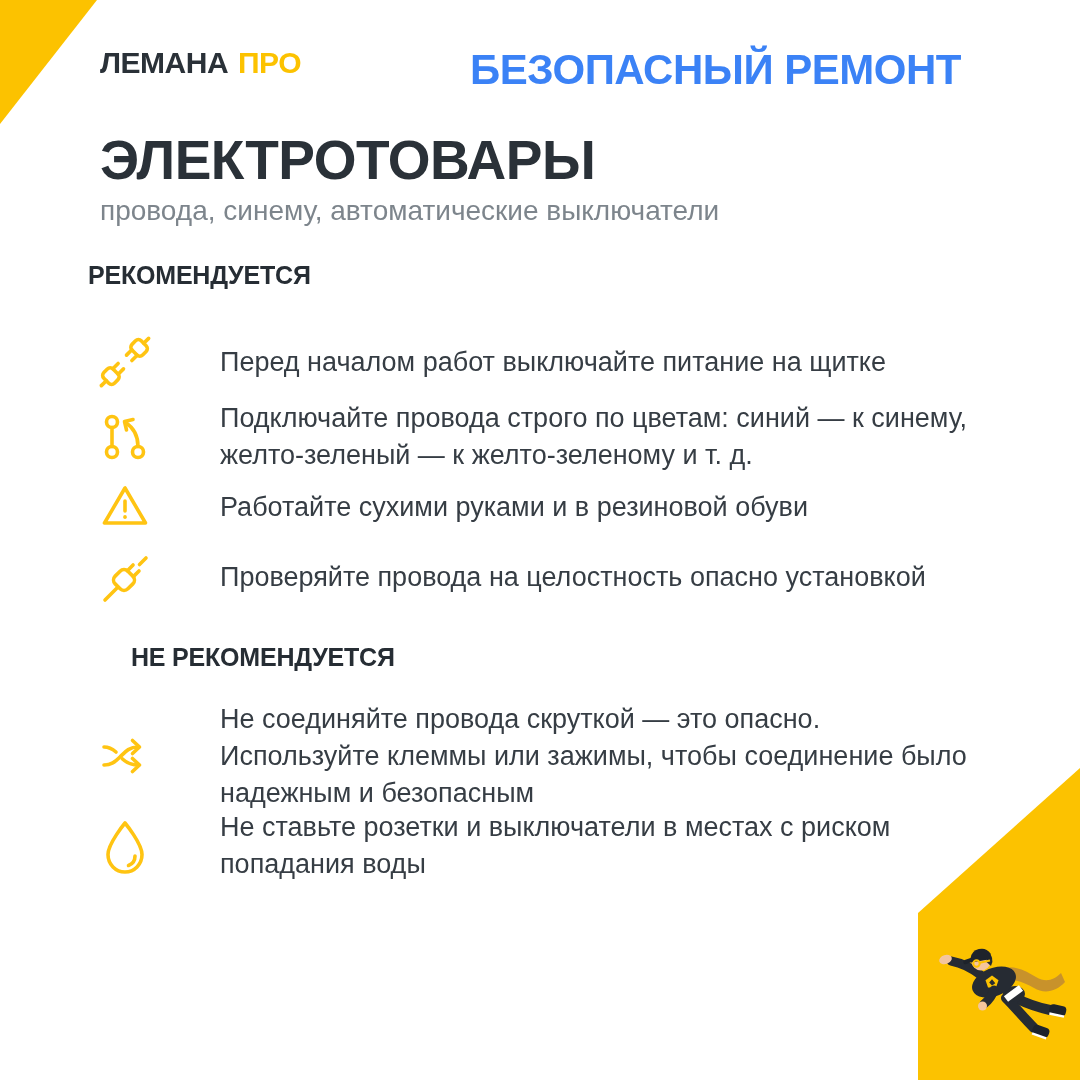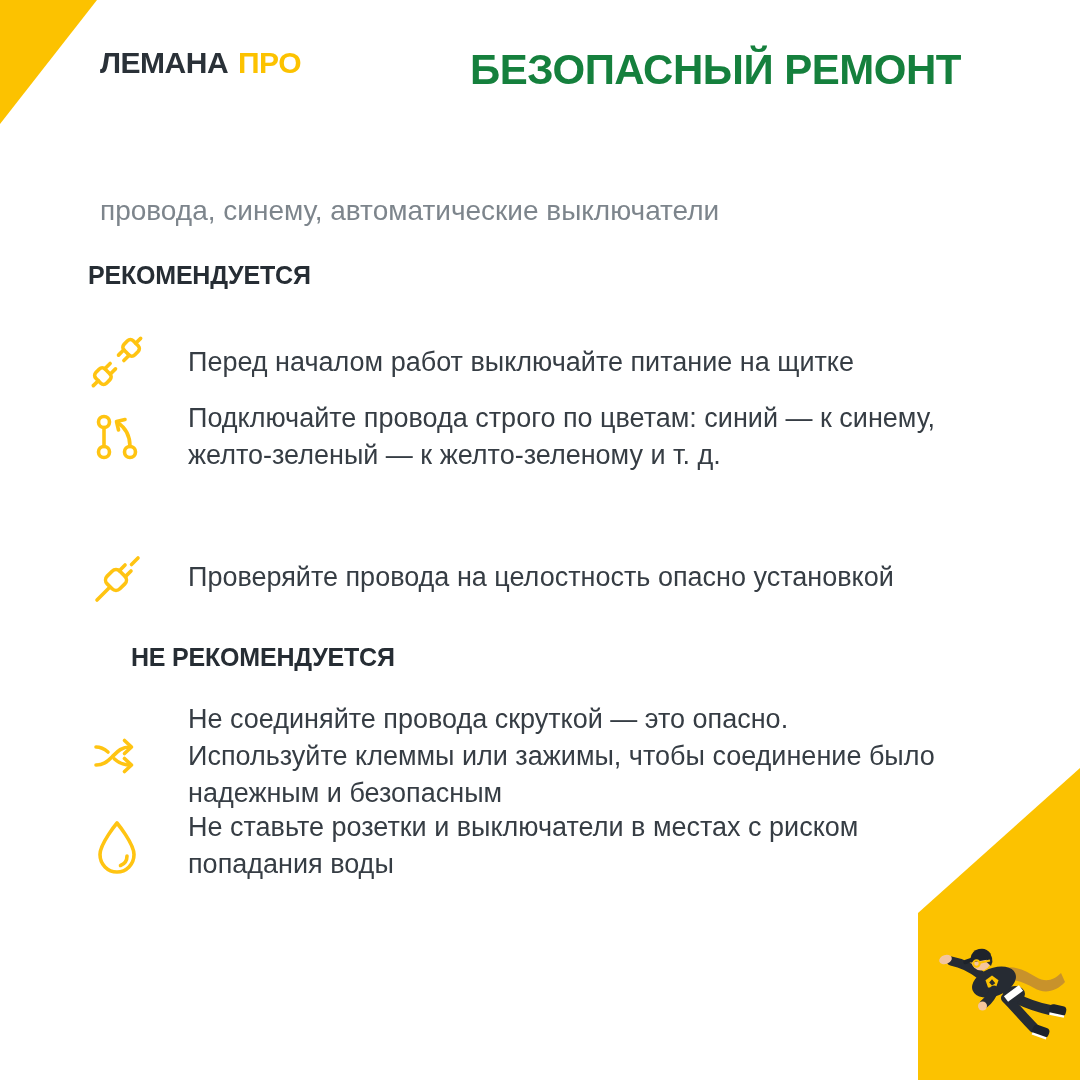--- a/index.html
+++ b/index.html
@@ -22,21 +22,21 @@
   .character-svg { position:absolute; left:6px; top:168px; }
 
   
   .logo {
     position:absolute; top:46px; left:100px;
     font-size:30px; font-weight:700; letter-spacing:-0.5px; white-space:nowrap;
   }
   .logo .part2 { color:#fcc200; margin-left:10px; }
   .header-title {
     position:absolute; top:46px; left:470px;
-    font-size:42px; font-weight:700; letter-spacing:-0.5px; color:#15803d; white-space:nowrap;
+    font-size:42px; font-weight:700; letter-spacing:-0.5px; color:#3b82f6; white-space:nowrap;
   }
 
   
   .page-title {
     position:absolute; top:128px; left:100px;
     font-size:55px; font-weight:700; letter-spacing:-0.5px; color:#2a3138;
   }
   .page-subtitle {
     position:absolute; top:195px; left:100px;
     font-size:28px; font-weight:400; color:#7d858c;
@@ -44,22 +44,22 @@
 
   .section-heading {
     position:absolute; left:88px;
     font-size:25px; font-weight:700; letter-spacing:-0.2px; color:#262d34;
   }
   .heading-recommended { top:261px; }
   .heading-not-recommended { top:643px;margin-left:43px; }
 
   
   .item {
-    position:absolute; left:88px; width:880px;
-    display:flex; align-items:center; gap:42px;
+    position:absolute; left:96px; width:880px;
+    display:flex; align-items:center; gap:66px;
   }
   .item .icon-box { width:58px; height:62px; flex:0 0 58px; display:flex; align-items:center; justify-content:center; }
   .item .item-text { font-size:27px; line-height:37px; color:#363d44; max-width:755px; }
   .item-1 { top:328px; height:68px; }
   .item-2 { top:398px; height:78px; }
   .item-3 { top:474px; height:66px; }
   .item-4 { top:542px; height:70px; }
   .item-5 { top:698px; height:116px; }
   .item-6 { top:806px; height:80px; }
 
@@ -70,20 +70,21 @@
 
 <div class="canvas">
 
   <div class="corner-tl"></div>
 
   <div class="logo">
     <span class="part1">ЛЕМАНА</span><span class="part2">ПРО</span>
   </div>
   <div class="header-title">БЕЗОПАСНЫЙ РЕМОНТ</div>
 
+  <h1 class="page-title">ЭЛЕКТРОТОВАРЫ</h1>
   <p class="page-subtitle">провода, синему, автоматические выключатели</p>
 
   <h2 class="section-heading heading-recommended">РЕКОМЕНДУЕТСЯ</h2>
 
   <div class="item item-1">
     <span class="icon-box">
       <svg class="ico" width="56" height="56" viewBox="0 0 56 56">
         <g transform="translate(18.5,37.5) rotate(45)">
           <rect x="-7.5" y="0" width="15" height="13" rx="4"></rect>
           <line x1="-3.8" y1="0" x2="-3.8" y2="-7.5"></line>
@@ -108,20 +109,30 @@
         <circle cx="15" cy="43" r="5.5"></circle>
         <line x1="15" y1="18.5" x2="15" y2="37.5"></line>
         <circle cx="41" cy="43" r="5.5"></circle>
         <path d="M41,37.5 C41,27 37,19 28.5,13.5"></path>
         <polyline points="36,10.5 27.5,12.5 29.5,21"></polyline>
       </svg>
     </span>
     <span class="item-text">Подключайте провода строго по цветам: синий — к синему, желто-зеленый — к желто-зеленому и т. д.</span>
   </div>
 
+  <div class="item item-3">
+    <span class="icon-box">
+      <svg class="ico" width="56" height="56" viewBox="0 0 56 56">
+        <path d="M28,9 L7.5,44 L48.5,44 Z"></path>
+        <line x1="28" y1="22" x2="28" y2="32"></line>
+        <line x1="28" y1="37.8" x2="28" y2="38.2"></line>
+      </svg>
+    </span>
+    <span class="item-text">Работайте сухими руками и в резиновой обуви</span>
+  </div>
 
   <div class="item item-4">
     <span class="icon-box">
       <svg class="ico" width="56" height="62" viewBox="0 0 56 62">
         <line x1="8" y1="54" x2="19.5" y2="42.5"></line>
         <g transform="translate(27,34) rotate(45)">
           <rect x="-9" y="-9" width="18" height="18" rx="5.5"></rect>
           <line x1="-4.2" y1="-9" x2="-4.2" y2="-17"></line>
           <line x1="4.2" y1="-9" x2="4.2" y2="-17"></line>
         </g>

